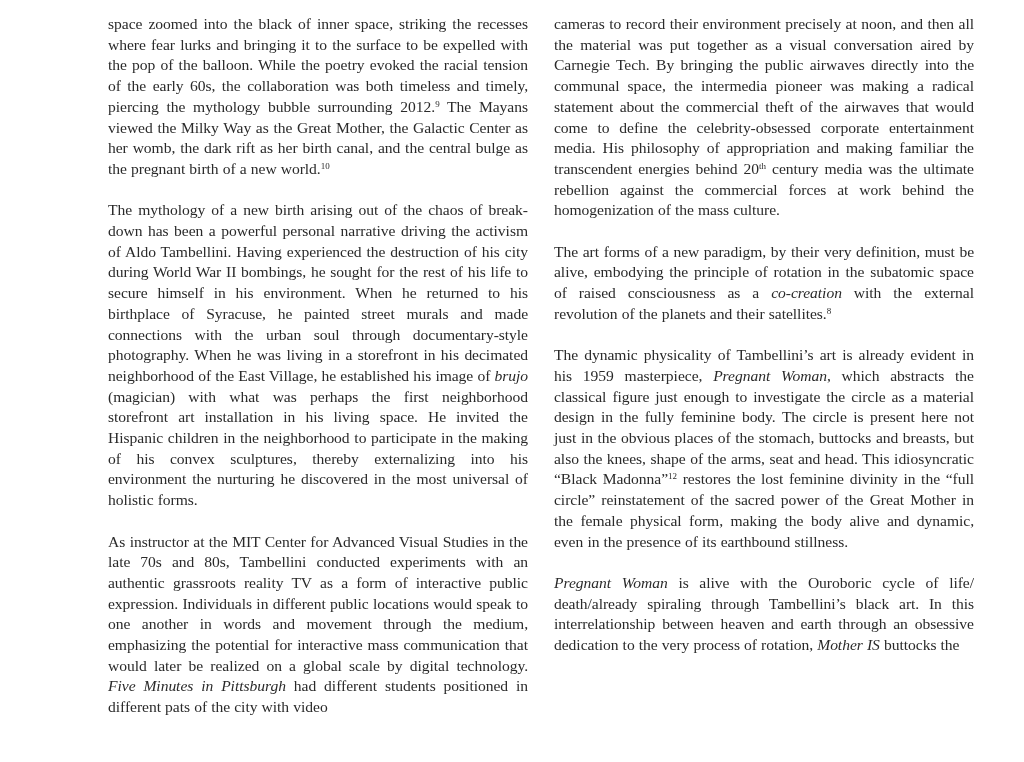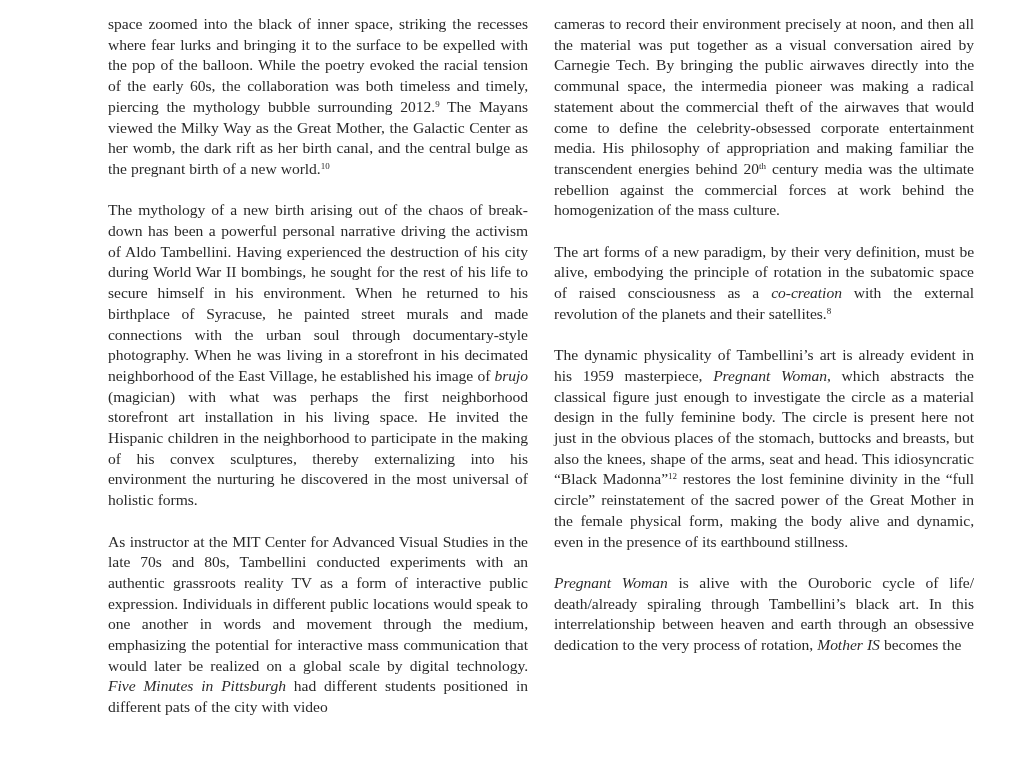--- a/index.html
+++ b/index.html
@@ -51,14 +51,14 @@
 <div class="column col-left">
   <p class="para"><span>space zoomed into the black of inner space, striking the recesses where fear lurks and bringing it to the surface to be expelled with the pop of the balloon.  While the poetry evoked the racial tension of the early 60s, the collaboration was both timeless and timely, piercing the mythology bubble surrounding 2012.</span><sup>9</sup><span>  The Mayans viewed the Milky Way as the Great Mother, the Galactic Center as her womb, the dark rift as her birth canal, and the central bulge as the pregnant birth of a new world.</span><sup>10</sup></p>
   <p class="para"><span>The mythology of a new birth arising out of the chaos of break-down has been a powerful personal narrative driving the activism of Aldo Tambellini.  Having experienced the destruction of his city during World War II bombings, he sought for the rest of his life to secure himself in his environment.  When he returned to his birthplace of Syracuse, he painted street murals and made connections with the urban soul through documentary-style photography.  When he was living in a storefront in his decimated neighborhood of the East Village, he established his image of </span><em>brujo</em><span> (magician) with what was perhaps the first neighborhood storefront art installation in his living space.  He invited the Hispanic children in the neighborhood to participate in the making of his convex sculptures, thereby externalizing into his environment the nurturing he discovered in the most universal of holistic forms.</span></p>
   <p class="para"><span>As instructor at the MIT Center for Advanced Visual Studies in the late 70s and 80s, Tambellini conducted experiments with an authentic grassroots reality TV as a form of interactive public expression.  Individuals in different public locations would speak to one another in words and movement through the medium, emphasizing the potential for interactive mass communication that would later be realized on a global scale by digital technology.  </span><em>Five Minutes in Pittsburgh</em><span> had different students positioned in different pats of the city with video</span></p>
 </div>
 
 <div class="column col-right">
   <p class="para"><span>cameras to record their environment precisely at noon, and then all the material was put together as a visual conversation aired by Carnegie Tech.  By bringing the public airwaves directly into the communal space, the intermedia pioneer was making a radical statement about the commercial theft of the airwaves that would come to define the celebrity-obsessed corporate entertainment media.  His philosophy of appropriation and making familiar the transcendent energies behind 20</span><sup>th</sup><span> century media was the ultimate rebellion against the commercial forces at work behind the homogenization of the mass culture.</span></p>
   <p class="para"><span>The art forms of a new paradigm, by their very definition, must be alive, embodying the principle of rotation in the subatomic space of raised consciousness as a </span><em>co-creation</em><span> with the external revolution of the planets and their satellites.</span><sup>8</sup></p>
   <p class="para"><span>The dynamic physicality of Tambellini’s art is already evident in his 1959 masterpiece, </span><em>Pregnant Woman</em><span>, which abstracts the classical figure just enough to investigate the circle as a material design in the fully feminine body.  The circle is present here not just in the obvious places of the stomach, buttocks and breasts, but also the knees, shape of the arms, seat and head.  This idiosyncratic “Black Madonna”</span><sup>12</sup><span> restores the lost feminine divinity in the “full circle” reinstatement of the sacred power of the Great Mother in the female physical form, making the body alive and dynamic, even in the presence of its earthbound stillness.</span></p>
-  <p class="para"><em>Pregnant Woman</em><span> is alive with the Ouroboric cycle of life/ death/already spiraling through Tambellini’s black art.  In this interrelationship between heaven and earth through an obsessive dedication to the very process of rotation, </span><em>Mother IS</em><span> becomes the</span></p>
+  <p class="para"><em>Pregnant Woman</em><span> is alive with the Ouroboric cycle of life/ death/already spiraling through Tambellini’s black art.  In this interrelationship between heaven and earth through an obsessive dedication to the very process of rotation, </span><em>Mother IS</em><span> buttocks the</span></p>
 </div>
 
 </body></html>

